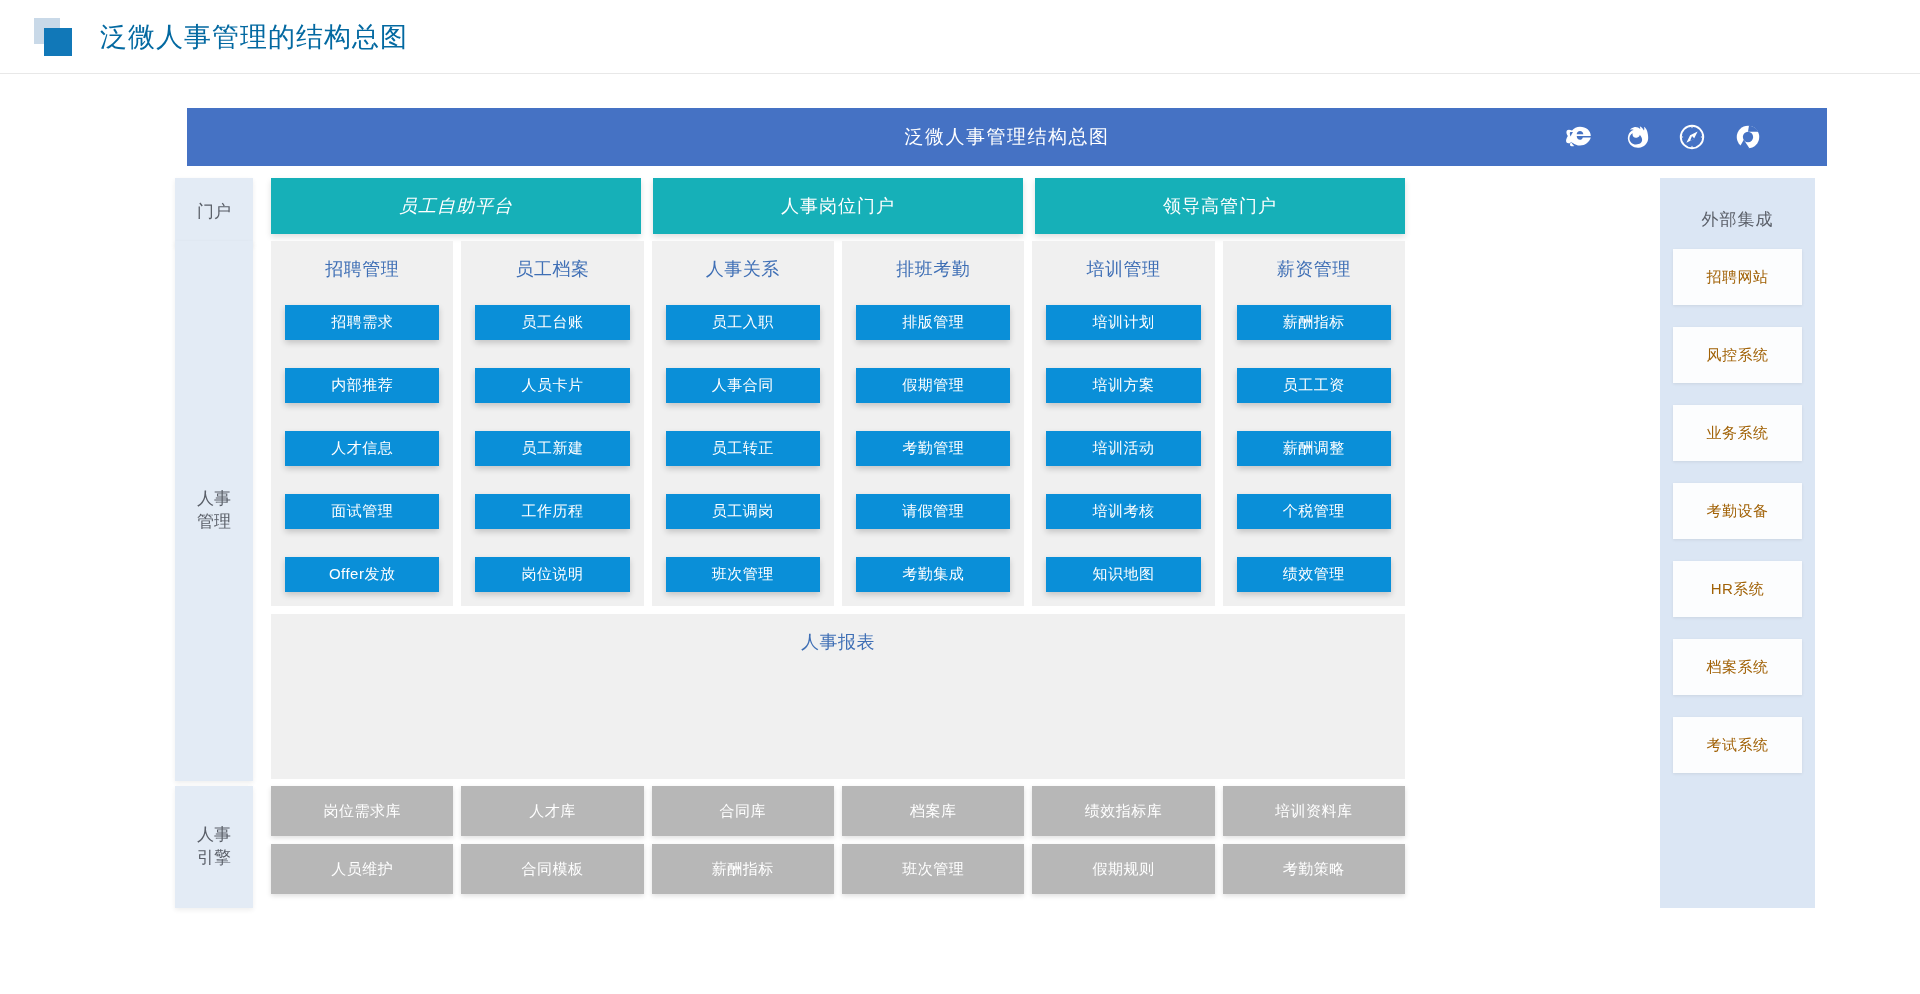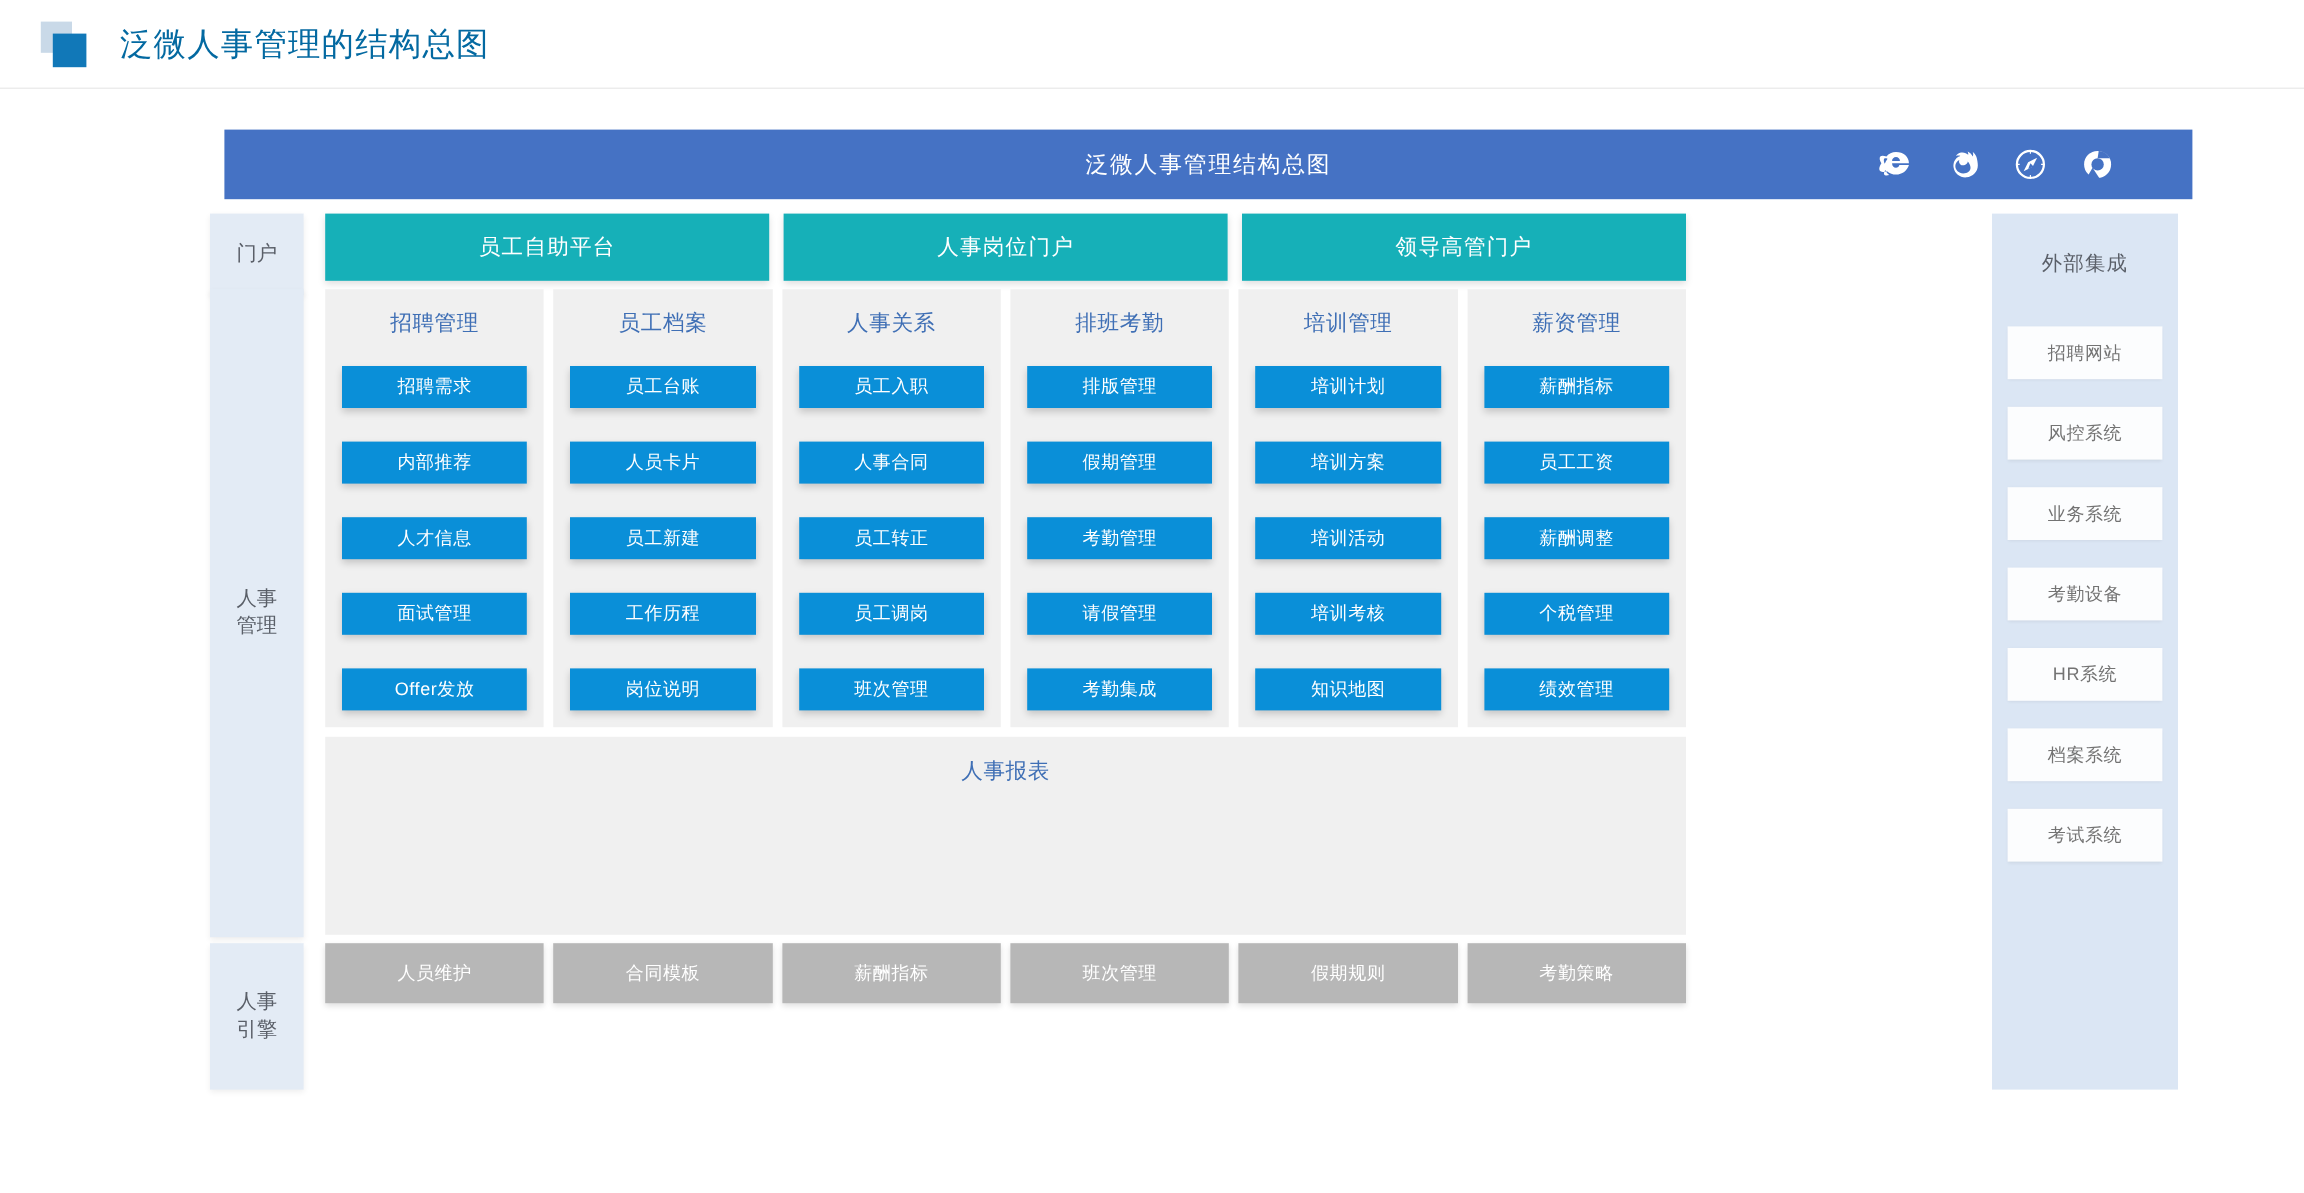--- a/index.html
+++ b/index.html
@@ -90,21 +90,21 @@
   .portal-btn {
     position: absolute;
     top: 70px; height: 56px;
     background: #16b0b8;
     color: #fff;
     display: flex; align-items: center; justify-content: center;
     font-size: 18px;
     letter-spacing: 1px;
     box-shadow: 0 3px 6px rgba(0,0,0,0.13);
   }
-  #portal-0 { left: 96px;  width: 370px; }
+  #portal-0 { left: 96px;  width: 370px; font-style: italic; }
   #portal-1 { left: 478px; width: 370px; }
   #portal-2 { left: 860px; width: 370px; }
 
   
   #columns {
     position: absolute;
     left: 96px; top: 133px;
     width: 1134px; height: 365px;
     display: flex;
     gap: 8px;
@@ -186,28 +186,27 @@
   #integration-title {
     text-align: center;
     color: #5a5f68;
     font-size: 17px;
     padding-top: 30px;
     padding-bottom: 18px;
     letter-spacing: 1px;
   }
   .integ-item {
     background: #fcfdfe;
-    height: 44px;
-    color: #737373;
+    height: 56px;
+    color: #a16207;
     font-size: 15px;
     display: flex; align-items: center; justify-content: center;
     margin-bottom: 22px;
     box-shadow: 0 1px 3px rgba(0,0,0,0.08);
     letter-spacing: 0.5px;
-    margin-top: 23px;
   }
 </style>
 </head>
 <body>
 
 <div id="page-header">
   <div id="logo-mark">
     <div class="sq-back"></div>
     <div class="sq-front"></div>
   </div>
@@ -317,20 +316,28 @@
     </div>
 
   </div>
 
   <div id="report-band">
     <div id="report-title">人事报表</div>
   </div>
 
   <div id="engine-wrap">
     <div class="engine-row">
+      <div class="engine-tile">岗位需求库</div>
+      <div class="engine-tile">人才库</div>
+      <div class="engine-tile">合同库</div>
+      <div class="engine-tile">档案库</div>
+      <div class="engine-tile">绩效指标库</div>
+      <div class="engine-tile">培训资料库</div>
+    </div>
+    <div class="engine-row">
       <div class="engine-tile">人员维护</div>
       <div class="engine-tile">合同模板</div>
       <div class="engine-tile">薪酬指标</div>
       <div class="engine-tile">班次管理</div>
       <div class="engine-tile">假期规则</div>
       <div class="engine-tile">考勤策略</div>
     </div>
   </div>
 
   <div id="integration">

